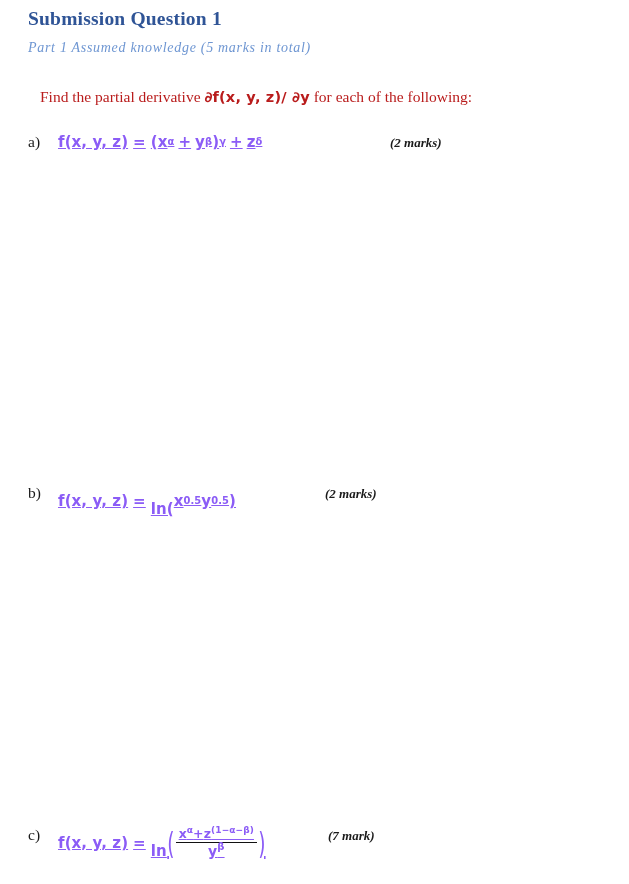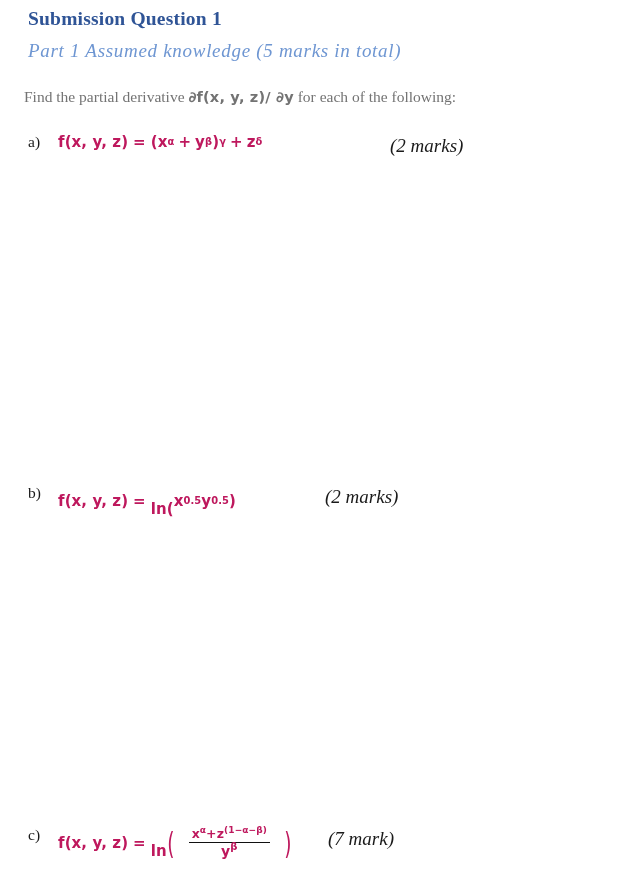--- a/index.html
+++ b/index.html
@@ -32,34 +32,34 @@
     font-weight: bold;
     color: #2F5496;
     letter-spacing: 0.2px;
     white-space: nowrap;
   }
   .doc-subtitle {
     position: absolute;
     left: 28px;
     top: 40px;
     font-family: "Liberation Serif", "DejaVu Serif", serif;
-    font-size: 19px;
+    font-size: 14px;
     font-style: italic;
     color: #6E96D2;
     letter-spacing: 0.7px;
     white-space: nowrap;
   }
 
   
   .instruction {
     position: absolute;
-    left: 24px;
+    left: 40px;
     top: 88px;
     font-size: 15.5px;
-    color: #737373;
+    color: #b91c1c;
     white-space: nowrap;
   }
   .instruction .mathseg {
     font-family: "DejaVu Sans", sans-serif;
     font-size: 14.5px;
     font-weight: bold;
     letter-spacing: 0.2px;
   }
 
   
@@ -73,32 +73,34 @@
   .qlabel {
     width: 30px;
     flex: 0 0 30px;
     font-size: 15.5px;
     color: #1a1a1a;
   }
   .qbody {
     font-family: "DejaVu Sans", sans-serif;
     font-size: 15px;
     font-weight: bold;
-    color: #be185d;
+    color: #8b5cf6;
     letter-spacing: 0.1px;
     display: flex;
     align-items: center;
+    text-decoration: underline;
   }
   .marks {
     position: absolute;
     font-family: "Liberation Serif", "DejaVu Serif", serif;
     font-style: italic;
-    font-size: 19px;
+    font-size: 13px;
     color: #1a1a1a;
     white-space: nowrap;
+    font-weight: bold;
   }
 
   
   sup.exp {
     font-size: 0.66em;
     vertical-align: super;
     line-height: 0;
     font-weight: bold;
   }
   .op {
@@ -122,21 +124,21 @@
     margin: 0 -2px;
     position: relative;
     top: 1px;
   }
   .frac {
     display: inline-flex;
     flex-direction: column;
     align-items: center;
     justify-content: center;
     vertical-align: middle;
-    margin: 0 14px;
+    margin: 0 1px;
     position: relative;
     top: 0px;
   }
   .frac .num {
     font-size: 12.5px;
     font-weight: bold;
     padding: 0 3px 1px 3px;
     line-height: 1.05;
     letter-spacing: 0.1px;
   }

